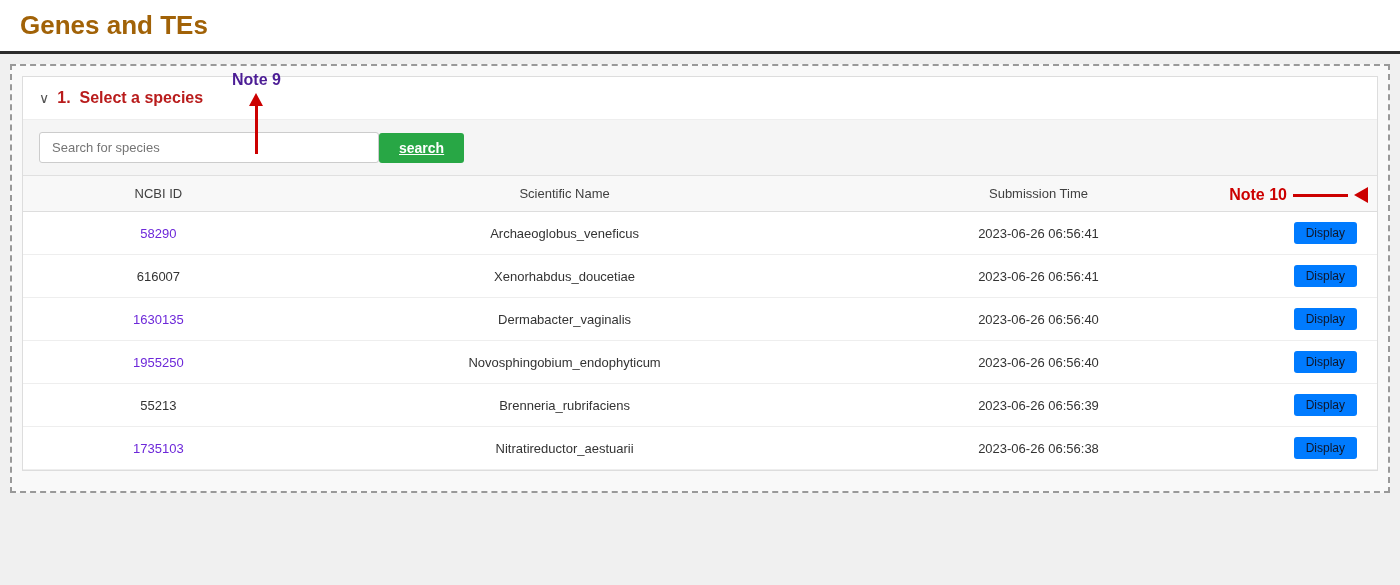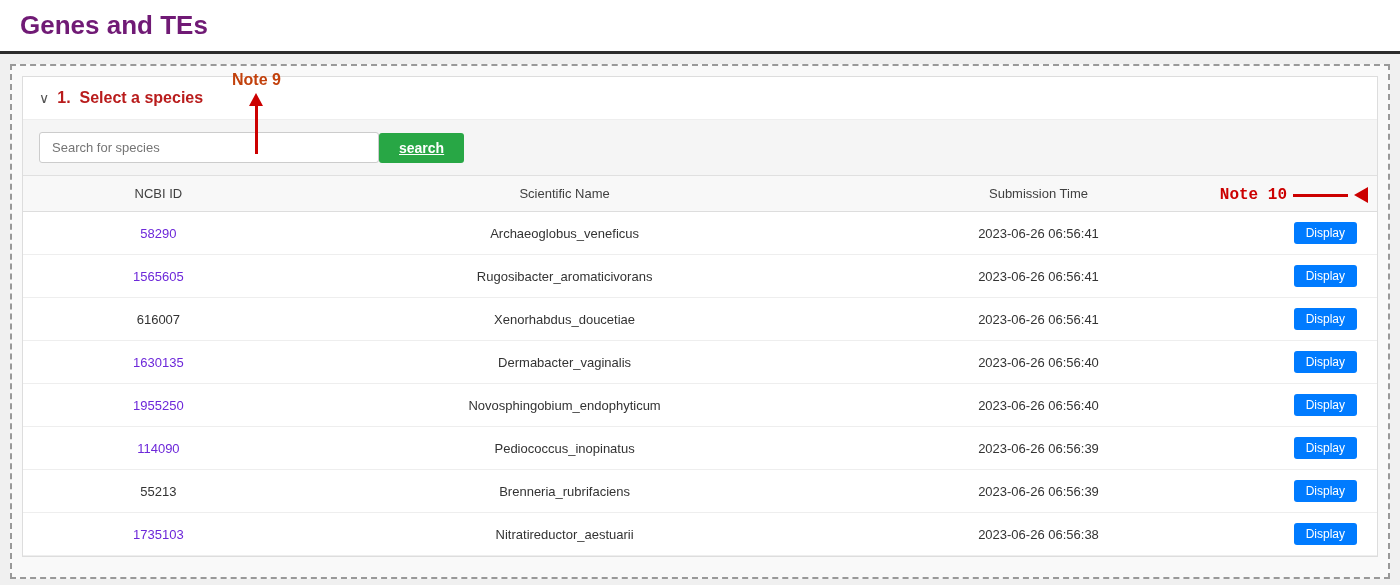--- a/index.html
+++ b/index.html
@@ -10,21 +10,21 @@
       color: #333;
     }
     .page-header {
       background: #fff;
       padding: 10px 20px;
       border-bottom: 3px solid #2c2c2c;
     }
     .page-header h1 {
       font-size: 26px;
       font-weight: bold;
-      color: #701a75;
+      color: #a16207;
     }
     .dashed-border-area {
       border: 2px dashed #999;
       margin: 10px 10px 0 10px;
       padding: 10px 10px 20px 10px;
       background: #f9f9f9;
       position: relative;
     }
     .main-container {
       background: #fff;
@@ -99,21 +99,21 @@
       border-bottom: 1px solid #eee;
       font-size: 13px;
     }
     .ncbi-id-link {
       color: #6d28d9;
       text-decoration: none;
     }
     .display-button {
       padding: 4px 12px;
       background: #007bff;
-      color: #ffffff;
+      color: #0f172a;
       border: none;
       border-radius: 3px;
       font-size: 12px;
       cursor: pointer;
     }
     .col-ncbi { width: 20%; }
     .col-scientific { width: 40%; }
     .col-submission { width: 30%; }
     .col-action { width: 10%; text-align: right; padding-right: 20px; }
 
@@ -151,30 +151,30 @@
 </head>
 <body>
 
 <div class="page-header">
   <h1>Genes and TEs</h1>
 </div>
 
 <div class="dashed-border-area">
 
   <div class="note9-wrapper">
-    <span style="color:#c2410c; font-weight:bold; font-size:16px; margin-bottom:4px;">Note 9</span>
+    <span style="color:#4c1d95; font-weight:bold; font-size:16px; margin-bottom:4px;">Note 9</span>
     <div style="display:flex; flex-direction:column; align-items:center;">
 
       <div style="width:0;height:0;border-left:7px solid transparent;border-right:7px solid transparent;border-bottom:13px solid #cc0000;"></div>
       <div style="width:3px;height:48px;background:#cc0000;"></div>
     </div>
   </div>
 
   <div class="note10-wrapper">
-    <span style="color:#cc0000; font-weight:bold; font-size:16px;font-family:Liberation Mono, monospace;">Note 10</span>
+    <span style="color:#cc0000; font-weight:bold; font-size:16px;">Note 10</span>
     <div class="arrow-horizontal-line"></div>
     <div class="arrow-left-shape"></div>
   </div>
 
   <div class="main-container">
 
     <div class="section-header">
       <span class="chevron">∨</span>
       <span class="section-title">
         <span>1.</span>
@@ -197,50 +197,38 @@
         </tr>
       </thead>
       <tbody id="table-body">
       <tr>
             <td><a href="#" class="ncbi-id-link">58290</a></td>
             <td>Archaeoglobus_veneficus</td>
             <td>2023-06-26 06:56:41</td>
             <td style="text-align: right; padding-right: 20px;"><button class="display-button">Display</button></td>
           </tr>
           <tr>
-            <td><a href="#" class="ncbi-id-link">1565605</a></td>
-            <td>Rugosibacter_aromaticivorans</td>
-            <td>2023-06-26 06:56:41</td>
-            <td style="text-align: right; padding-right: 20px;"><button class="display-button">Display</button></td>
-          </tr>
-          <tr>
             <td>616007</td>
             <td>Xenorhabdus_doucetiae</td>
             <td>2023-06-26 06:56:41</td>
             <td style="text-align: right; padding-right: 20px;"><button class="display-button">Display</button></td>
           </tr>
           <tr>
             <td><a href="#" class="ncbi-id-link">1630135</a></td>
             <td>Dermabacter_vaginalis</td>
             <td>2023-06-26 06:56:40</td>
             <td style="text-align: right; padding-right: 20px;"><button class="display-button">Display</button></td>
           </tr>
           <tr>
             <td><a href="#" class="ncbi-id-link">1955250</a></td>
             <td>Novosphingobium_endophyticum</td>
             <td>2023-06-26 06:56:40</td>
             <td style="text-align: right; padding-right: 20px;"><button class="display-button">Display</button></td>
           </tr>
           <tr>
-            <td><a href="#" class="ncbi-id-link">114090</a></td>
-            <td>Pediococcus_inopinatus</td>
-            <td>2023-06-26 06:56:39</td>
-            <td style="text-align: right; padding-right: 20px;"><button class="display-button">Display</button></td>
-          </tr>
-          <tr>
             <td>55213</td>
             <td>Brenneria_rubrifaciens</td>
             <td>2023-06-26 06:56:39</td>
             <td style="text-align: right; padding-right: 20px;"><button class="display-button">Display</button></td>
           </tr>
           <tr>
             <td><a href="#" class="ncbi-id-link">1735103</a></td>
             <td>Nitratireductor_aestuarii</td>
             <td>2023-06-26 06:56:38</td>
             <td style="text-align: right; padding-right: 20px;"><button class="display-button">Display</button></td>

